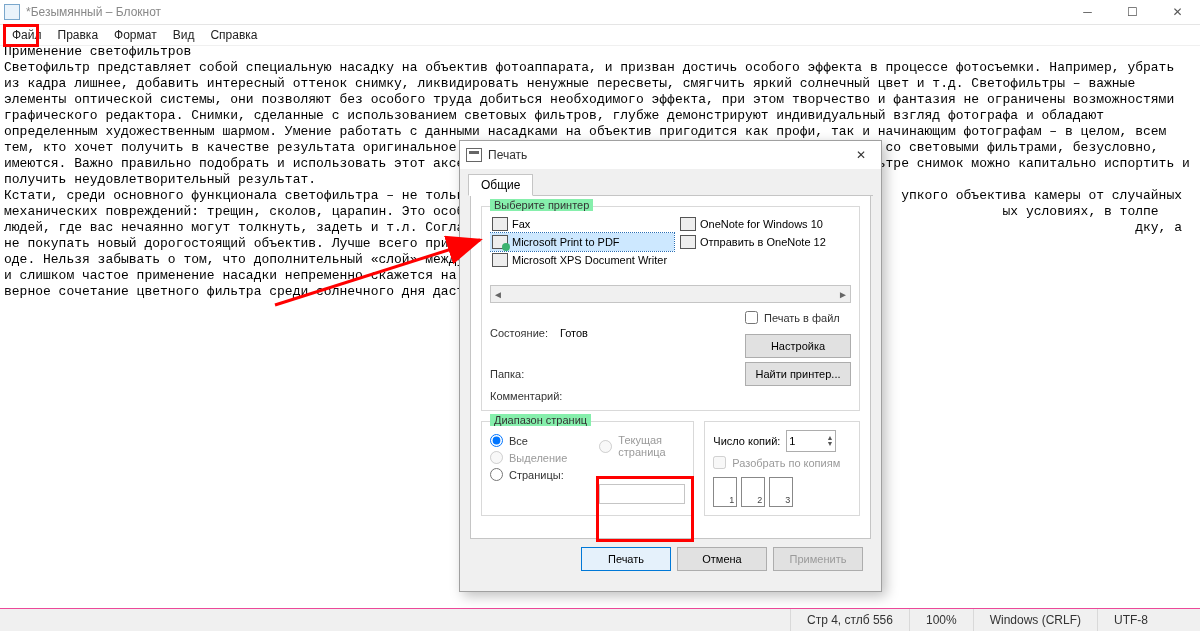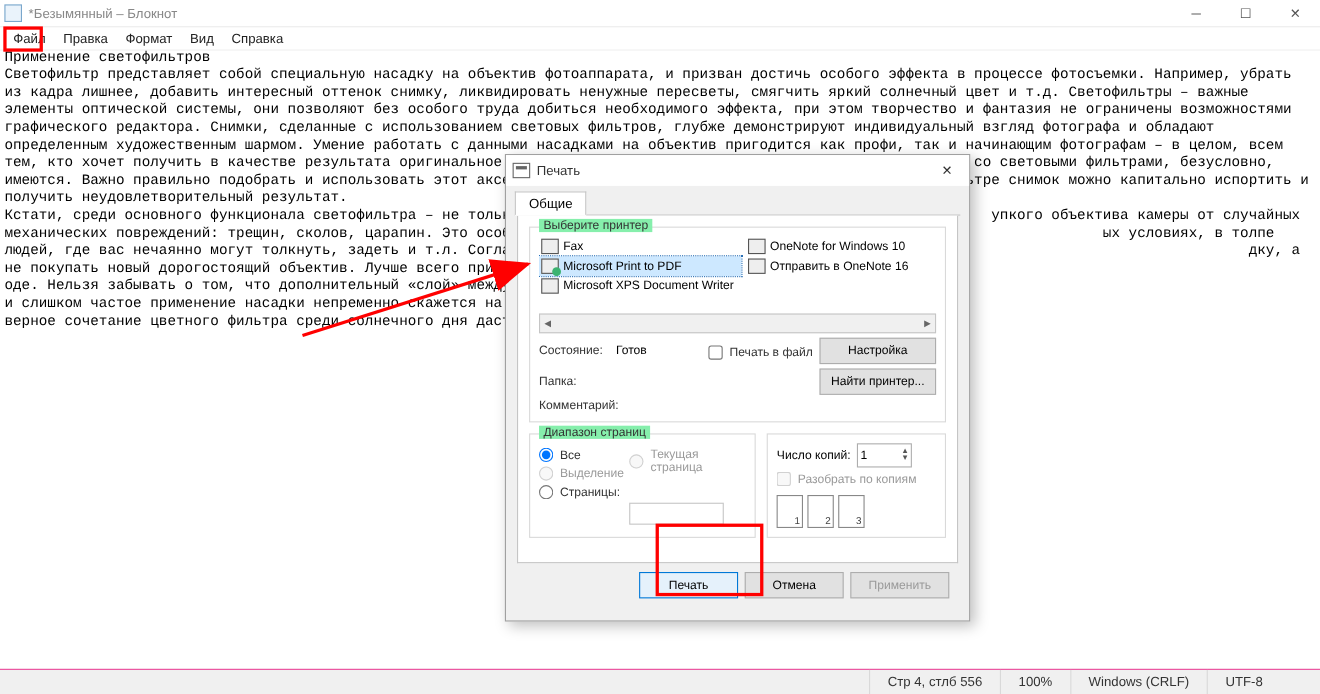--- a/index.html
+++ b/index.html
@@ -215,22 +215,23 @@
     align-items: center;
     gap: 6px;
     font-size: 11px;
     margin-top: 4px;
   }
   .meta-row .label { color: #333; }
   .meta-row .value { margin-left: 6px; }
   .right-col {
     margin-left: auto;
     display: flex;
-    align-items: flex-end;
+    align-items: flex-start;
     gap: 6px;
+    flex-direction: column;
   }
   .wbtn {
     min-width: 88px;
     height: 22px;
     border: 1px solid #adadad;
     background: #e1e1e1;
     display: inline-flex;
     align-items: center;
     justify-content: center;
     font-size: 11px;
@@ -375,21 +376,21 @@
           <div class="printer-item">
             <div class="printer-icon"></div>
             <span>Microsoft XPS Document Writer</span>
           </div>
           <div class="printer-item">
             <div class="printer-icon"></div>
             <span>OneNote for Windows 10</span>
           </div>
           <div class="printer-item">
             <div class="printer-icon"></div>
-            <span>Отправить в OneNote 16</span>
+            <span>Отправить в OneNote 12</span>
           </div>
         </div>
         <div class="hscroll">
           <span>◄</span>
           <span>►</span>
         </div>
 
         <div class="meta-row">
           <span class="label">Состояние:</span>
           <span class="value">Готов</span>
@@ -408,21 +409,21 @@
           </div>
         </div>
         <div class="meta-row">
           <span class="label">Комментарий:</span>
         </div>
       </div>
 
       <div class="row2">
         <div class="group range-group">
           <div class="group-title">Диапазон страниц</div>
-          <div style="display:flex;gap:5px">
+          <div style="display:flex;gap:32px">
             <div>
               <label class="radio-row">
                 <input type="radio" name="range" checked="" style="">
                 <span>Все</span>
               </label>
               <label class="radio-row disabled">
                 <input type="radio" name="range" disabled="" style="">
                 <span>Выделение</span>
               </label>
               <label class="radio-row">

